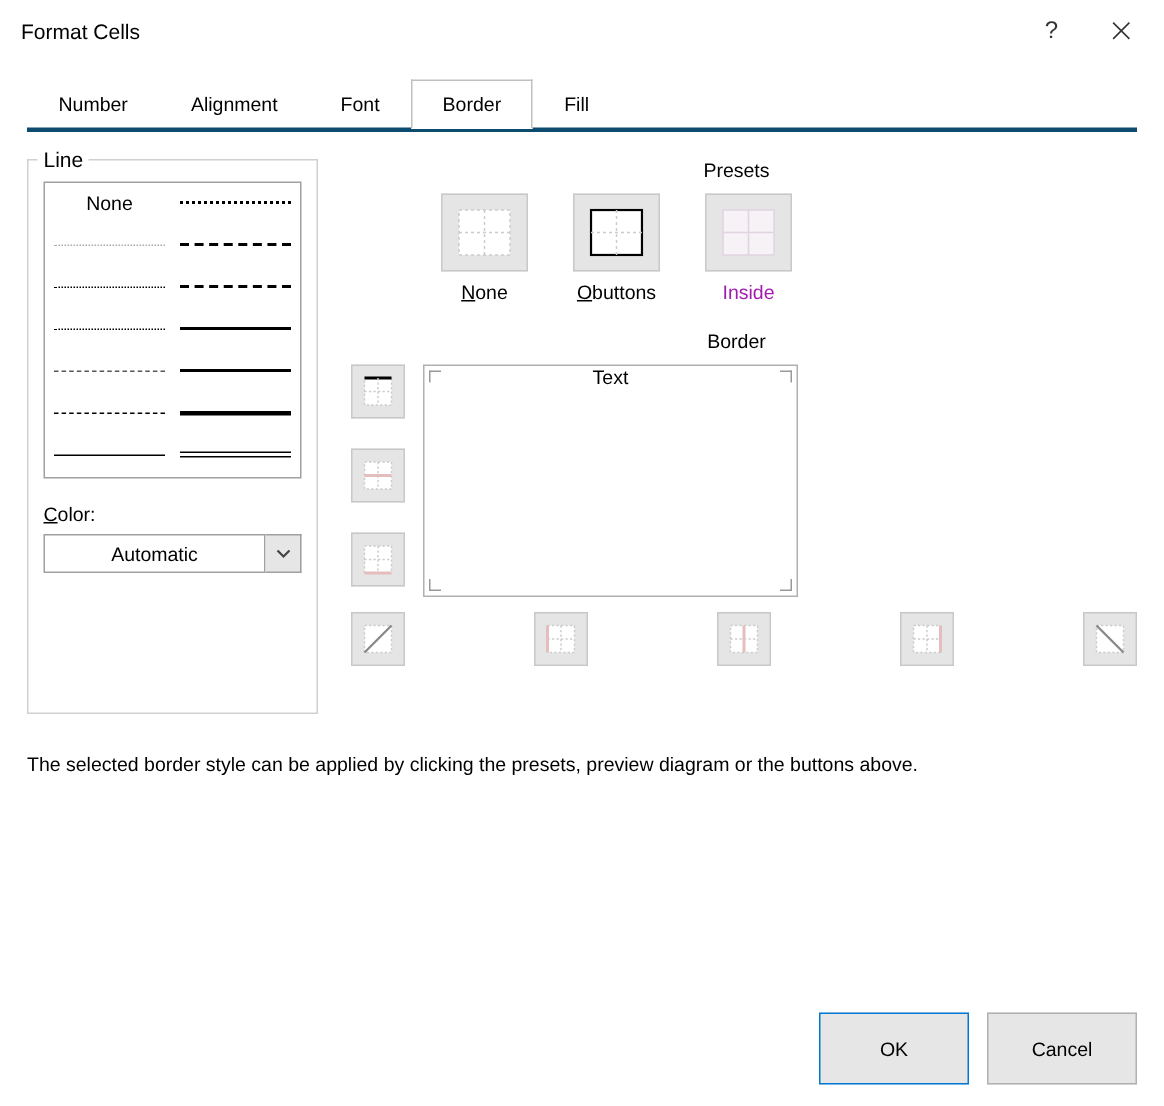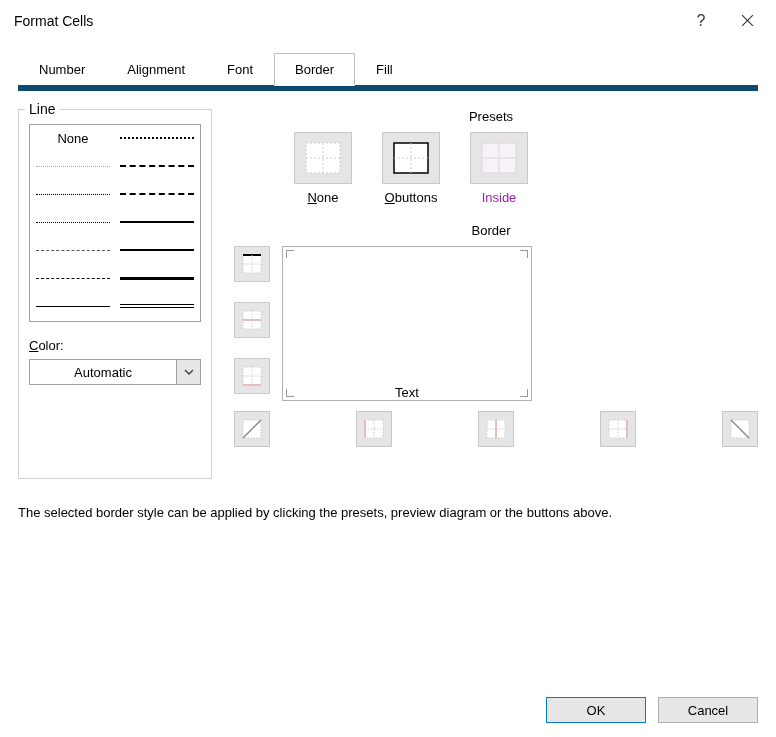--- a/index.html
+++ b/index.html
@@ -7,21 +7,21 @@
 
 .titlebar { height: 42px; display: flex; align-items: center; padding: 0 6px 0 14px; border-bottom: 1px solid #fff; }
 .titlebar .title { font-size: 14px; }
 .titlebar .spacer { flex: 1; }
 .tb-btn { width: 46px; height: 42px; display: flex; align-items: center; justify-content: center; color: #333; }
 .tb-btn svg { width: 13px; height: 13px; stroke: #333; stroke-width: 1; fill: none; }
 .tb-help { font-size: 16px; }
 
 .content { padding: 10px 18px 0 18px; }
 
-.tabs { display: flex; border-bottom: 6px solid #0c4a6e; }
+.tabs { display: flex; border-bottom: 3px solid #0c4a6e; }
 .tab { padding: 8px 20px; font-size: 13px; cursor: pointer; border: 1px solid transparent; border-bottom: none; position: relative; top: 1px; }
 .tab.active { border: 1px solid #c0c0c0; border-bottom: 1px solid #fff; background: #fff; }
 
 .pane { padding: 18px 0 0 0; display: flex; gap: 22px; }
 
 .groupbox { position: relative; border: 1px solid #d0d0d0; padding: 14px 10px 14px 10px; }
 .grouplabel { position: absolute; top: -9px; left: 6px; background: #fff; padding: 0 4px; font-size: 14px; }
 
 
 .line-col { width: 208px; }
@@ -64,33 +64,33 @@
 .preset-label.disabled { color: #a21caf; }
 .preset-label .ul { text-decoration: underline; }
 
 .border-area { margin-top: 18px; }
 .border-layout { display: flex; gap: 12px; margin-top: 6px; }
 .side-btns { display: flex; flex-direction: column; gap: 20px; }
 .bbtn { width: 36px; height: 36px; background: #e5e5e5; border: 1px solid #c8c8c8; display: flex; align-items: center; justify-content: center; }
 .bbtn svg { width: 22px; height: 22px; }
 
 .preview-wrap { flex: 1; }
-.preview-box { width: 250px; height: 155px; border: 1px solid #b0b0b0; position: relative; display: flex; align-items: flex-end; justify-content: center; font-size: 13px; }
+.preview-box { width: 250px; height: 155px; border: 1px solid #b0b0b0; position: relative; display: flex; align-items: flex-start; justify-content: center; font-size: 13px; }
 .preview-box .corner { position: absolute; width: 8px; height: 8px; }
 .preview-box .corner.tl { top: 3px; left: 3px; border-top: 1px solid #999; border-left: 1px solid #999; }
 .preview-box .corner.tr { top: 3px; right: 3px; border-top: 1px solid #999; border-right: 1px solid #999; }
 .preview-box .corner.bl { bottom: 3px; left: 3px; border-bottom: 1px solid #999; border-left: 1px solid #999; }
 .preview-box .corner.br { bottom: 3px; right: 3px; border-bottom: 1px solid #999; border-right: 1px solid #999; }
 
 .bottom-btns { display: flex; gap: 86px; margin-top: 10px; }
 
 .info-text { margin-top: 26px; font-size: 13px; }
 
 .footer { position: absolute; bottom: 14px; right: 18px; display: flex; gap: 12px; }
-.btn { width: 100px; height: 26px; border: 1px solid #b0b0b0; background: #e6e6e6; font-size: 13px; display: flex; align-items: center; justify-content: center; cursor: pointer; }
+.btn { width: 100px; height: 48px; border: 1px solid #b0b0b0; background: #e6e6e6; font-size: 13px; display: flex; align-items: center; justify-content: center; cursor: pointer; }
 .btn.primary { border: 1px solid #0078d4; background: #e6e6e6; }
 
 </style>
 </head>
 <body>
 
 <div class="titlebar">
   <div class="title">Format Cells</div>
   <div class="spacer"></div>
   <div class="tb-btn tb-help">?</div>

